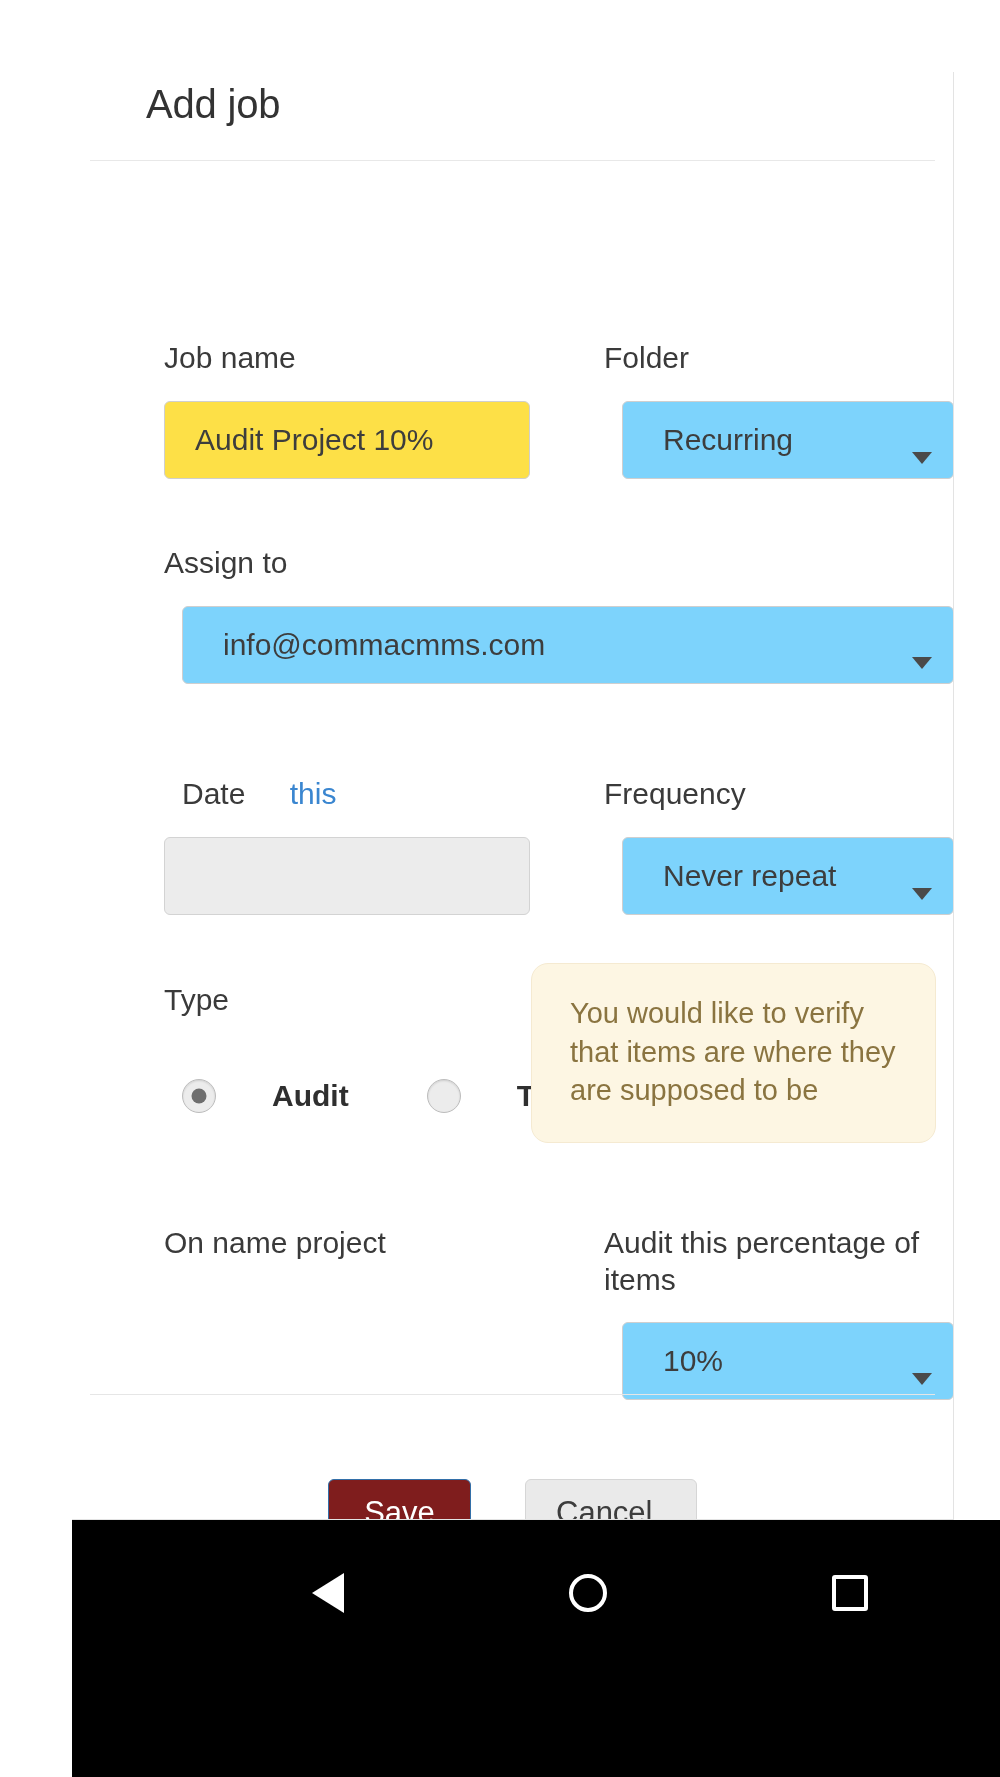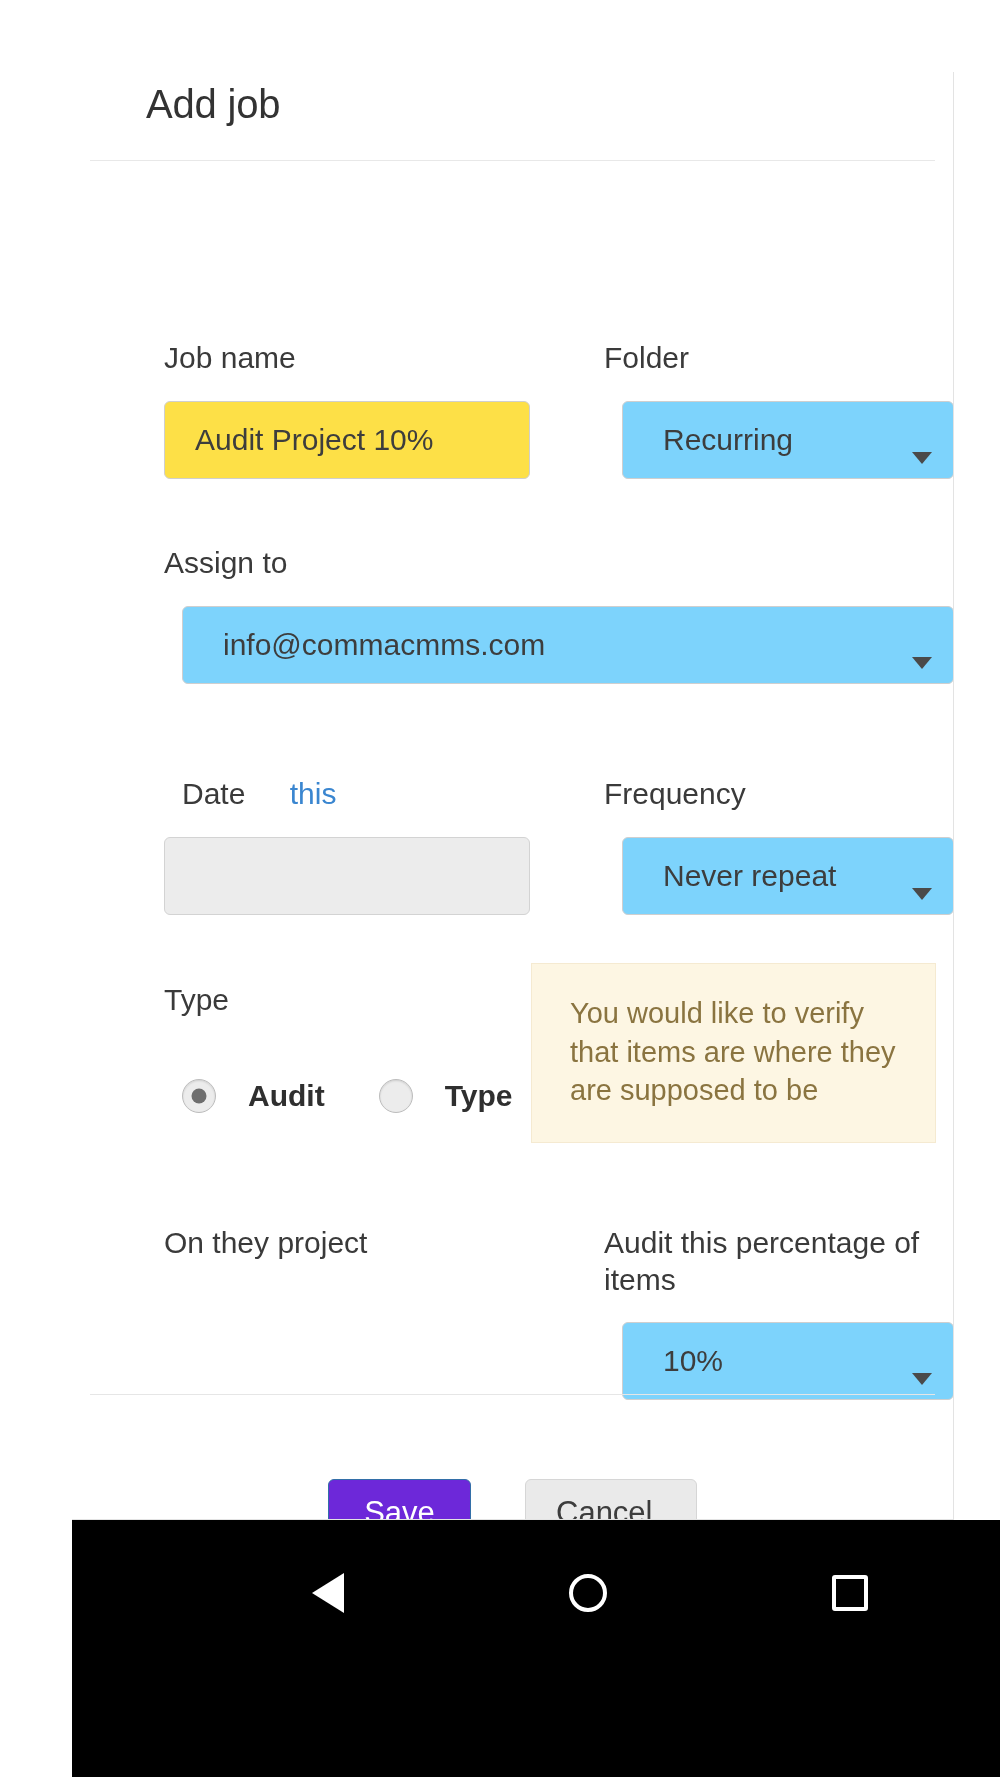--- a/index.html
+++ b/index.html
@@ -133,20 +133,21 @@
   #row-project { left: 38px; top: 1010px; width: 366px; }
   #row-pct     { left: 478px; top: 1010px; width: 368px; }
 
   .label-gap { margin-bottom: 24px; }
 
   
   .radio-row {
     display: flex;
     align-items: center;
     margin-top: 42px;
+    gap: 24px;
   }
   .radio {
     position: relative;
     width: 34px;
     height: 34px;
     border-radius: 50%;
     background: #ececec;
     border: 1px solid #bdbdbd;
     box-shadow: inset 0 1px 2px rgba(0,0,0,0.12);
     flex: 0 0 auto;
@@ -168,21 +169,21 @@
     color: #2f2f2f;
     margin-left: 14px;
     margin-right: 36px;
     white-space: nowrap;
   }
 
   
   .note {
     background: #fdf6e3;
     border: 1px solid #f5ead1;
-    border-radius: 0;
+    border-radius: 17px;
     padding: 30px 30px 32px 38px;
     font-size: 29px;
     line-height: 1.33;
     color: #8a7440;
   }
 
   
   .modal-footer {
     position: relative;
     height: 179px;
@@ -201,21 +202,21 @@
     font-family: "Liberation Sans", sans-serif;
     font-size: 31px;
     border-radius: 6px;
     padding: 0 30px;
     height: 68px;
     line-height: 66px;
     border: 1px solid transparent;
     white-space: nowrap;
   }
   .btn-primary {
-    background: #6d28d9;
+    background: #7f1d1d;
     color: #ffffff;
     border-color: #336fa8;
     min-width: 143px;
     text-align: center;
   }
   .btn-default {
     background: #eaeaea;
     color: #3d3d3d;
     border-color: #d6d6d6;
     min-width: 172px;
@@ -314,21 +315,21 @@
           <span class="radio"></span>
           <span class="radio-label">Type</span>
         </div>
       </div>
 
       <div class="row" id="row-note">
         <div class="note">You would like to verify that items are where they are supposed to be</div>
       </div>
 
       <div class="row" id="row-project">
-        <div class="field-label label-gap">On they project</div>
+        <div class="field-label label-gap">On name project</div>
       </div>
 
       <div class="row" id="row-pct">
         <div class="field-label label-gap">Audit this percentage of items</div>
         <div class="select-wrap">
           <div class="select-box">10%</div>
           <span class="caret"></span>
         </div>
       </div>
 

